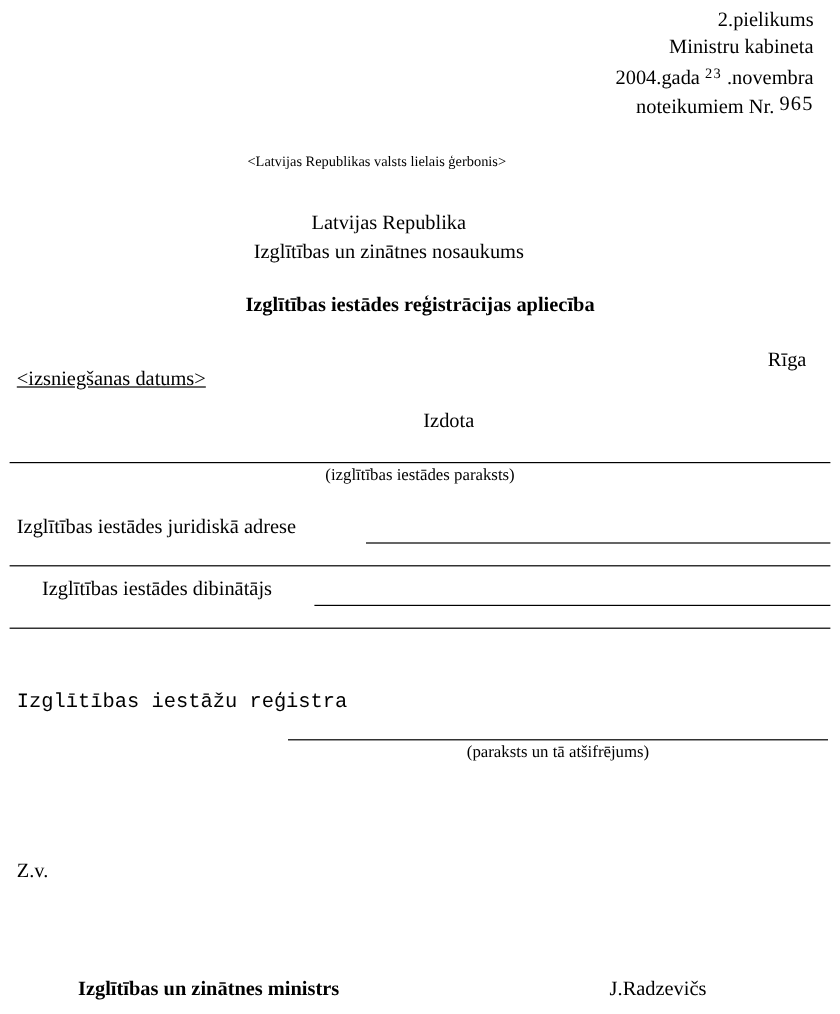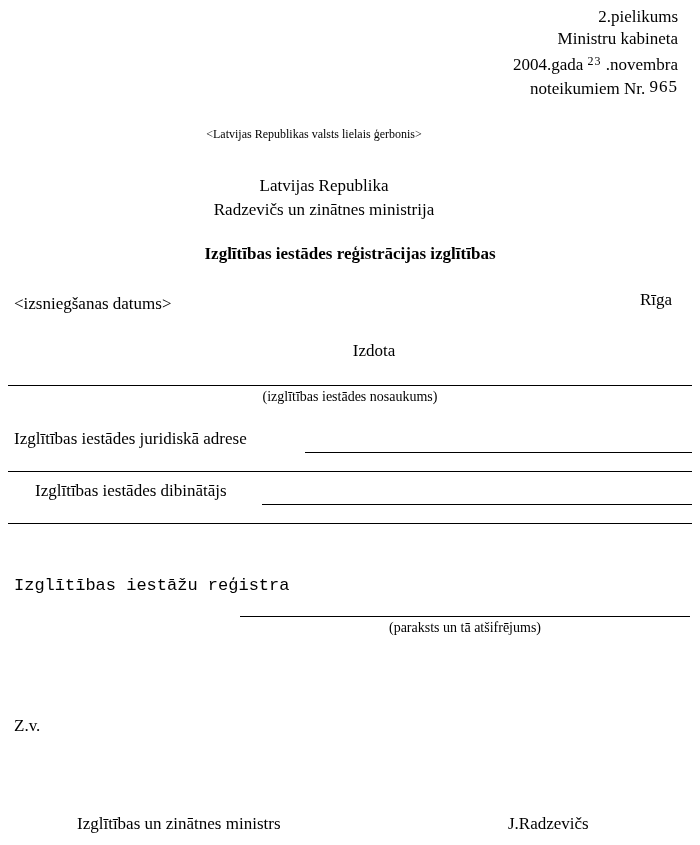--- a/index.html
+++ b/index.html
@@ -72,21 +72,21 @@
 
   
   .issue-row {
     position: absolute;
     top: 290px;
     left: 14px;
     width: 658px;
     font-size: 17px;
     height: 22px;
   }
-  .issue-date { position: absolute; left: 0; top: 4px; }
+  .issue-date { position: absolute; left: 0; top: 16px; text-decoration: underline; }
   .issue-nr   { position: absolute; left: 272px; top: 0; }
   .issue-city { position: absolute; right: 0; top: 0; }
 
   .izdota {
     position: absolute;
     top: 341px;
     left: 0;
     width: 700px;
     text-align: center;
     font-size: 17px;
@@ -138,52 +138,52 @@
 
   
   .minister-row {
     position: absolute;
     left: 65px;
     top: 814px;
     width: 600px;
     font-size: 17px;
     height: 22px;
   }
-  .minister-title { position: absolute; left: 12px; top: 0; }
+  .minister-title { position: absolute; left: 0; top: 0; font-weight: bold; }
   .minister-name  { position: absolute; left: 443px; top: 0; }
 </style>
 </head>
 <body>
 
 <div class="page">
 
   <div class="header-block">
     <div class="header-line">2.pielikums</div>
     <div class="header-line">Ministru kabineta</div>
     <div class="header-line"><span>2004.gada</span> <span class="sup">23</span> <span>.novembra</span></div>
     <div class="header-line"><span>noteikumiem Nr.</span> <span class="smallnum">965</span></div>
   </div>
 
   <div class="emblem-line">&lt;Latvijas Republikas valsts lielais ģerbonis&gt;</div>
 
   <div class="org-block">
     <div>Latvijas Republika</div>
-    <div>Radzevičs un zinātnes ministrija</div>
-  </div>
-
-  <div class="doc-title">Izglītības iestādes reģistrācijas izglītības</div>
+    <div>Izglītības un zinātnes nosaukums</div>
+  </div>
+
+  <div class="doc-title">Izglītības iestādes reģistrācijas apliecība</div>
 
   <div class="issue-row">
     <span class="issue-date">&lt;izsniegšanas datums&gt;</span>
     <span class="issue-city">Rīga</span>
   </div>
 
   <div class="izdota">Izdota</div>
   <div class="rule rule-full" style="top:385px;"></div>
-  <div class="caption" style="top:389px;">(izglītības iestādes nosaukums)</div>
+  <div class="caption" style="top:389px;">(izglītības iestādes paraksts)</div>
 
   <div class="field-label" style="top:429px;">Izglītības iestādes juridiskā adrese</div>
   <div class="rule" style="top:452px; left:305px; width:387px;"></div>
   <div class="rule rule-full" style="top:471px;"></div>
 
   <div class="field-label" style="top:481px;margin-left:21px;">Izglītības iestādes dibinātājs</div>
   <div class="rule" style="top:504px; left:262px; width:430px;"></div>
   <div class="rule rule-full" style="top:523px;"></div>
 
   <div class="sig-label">

